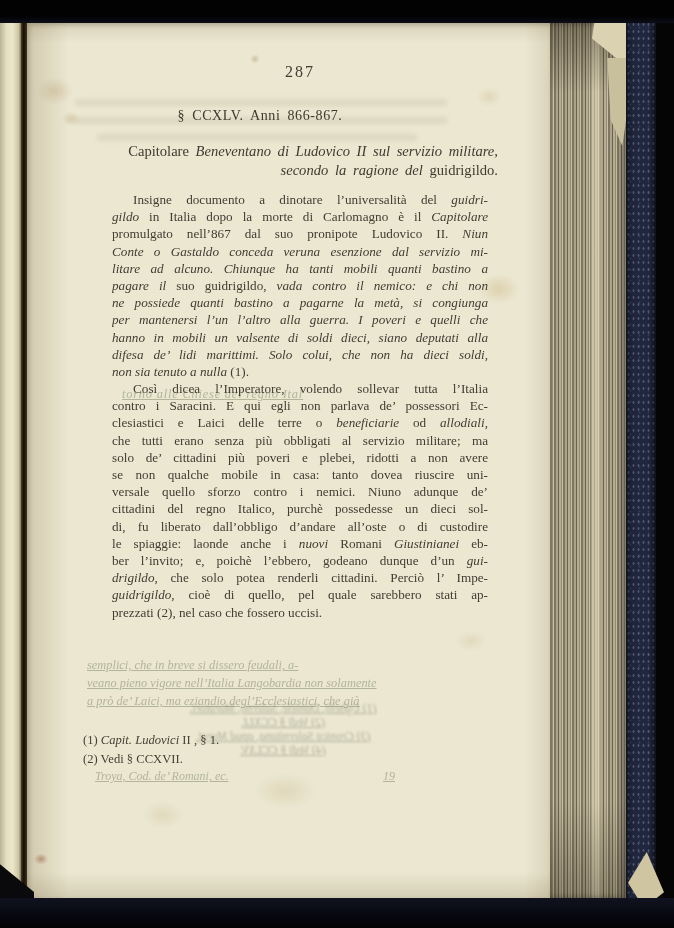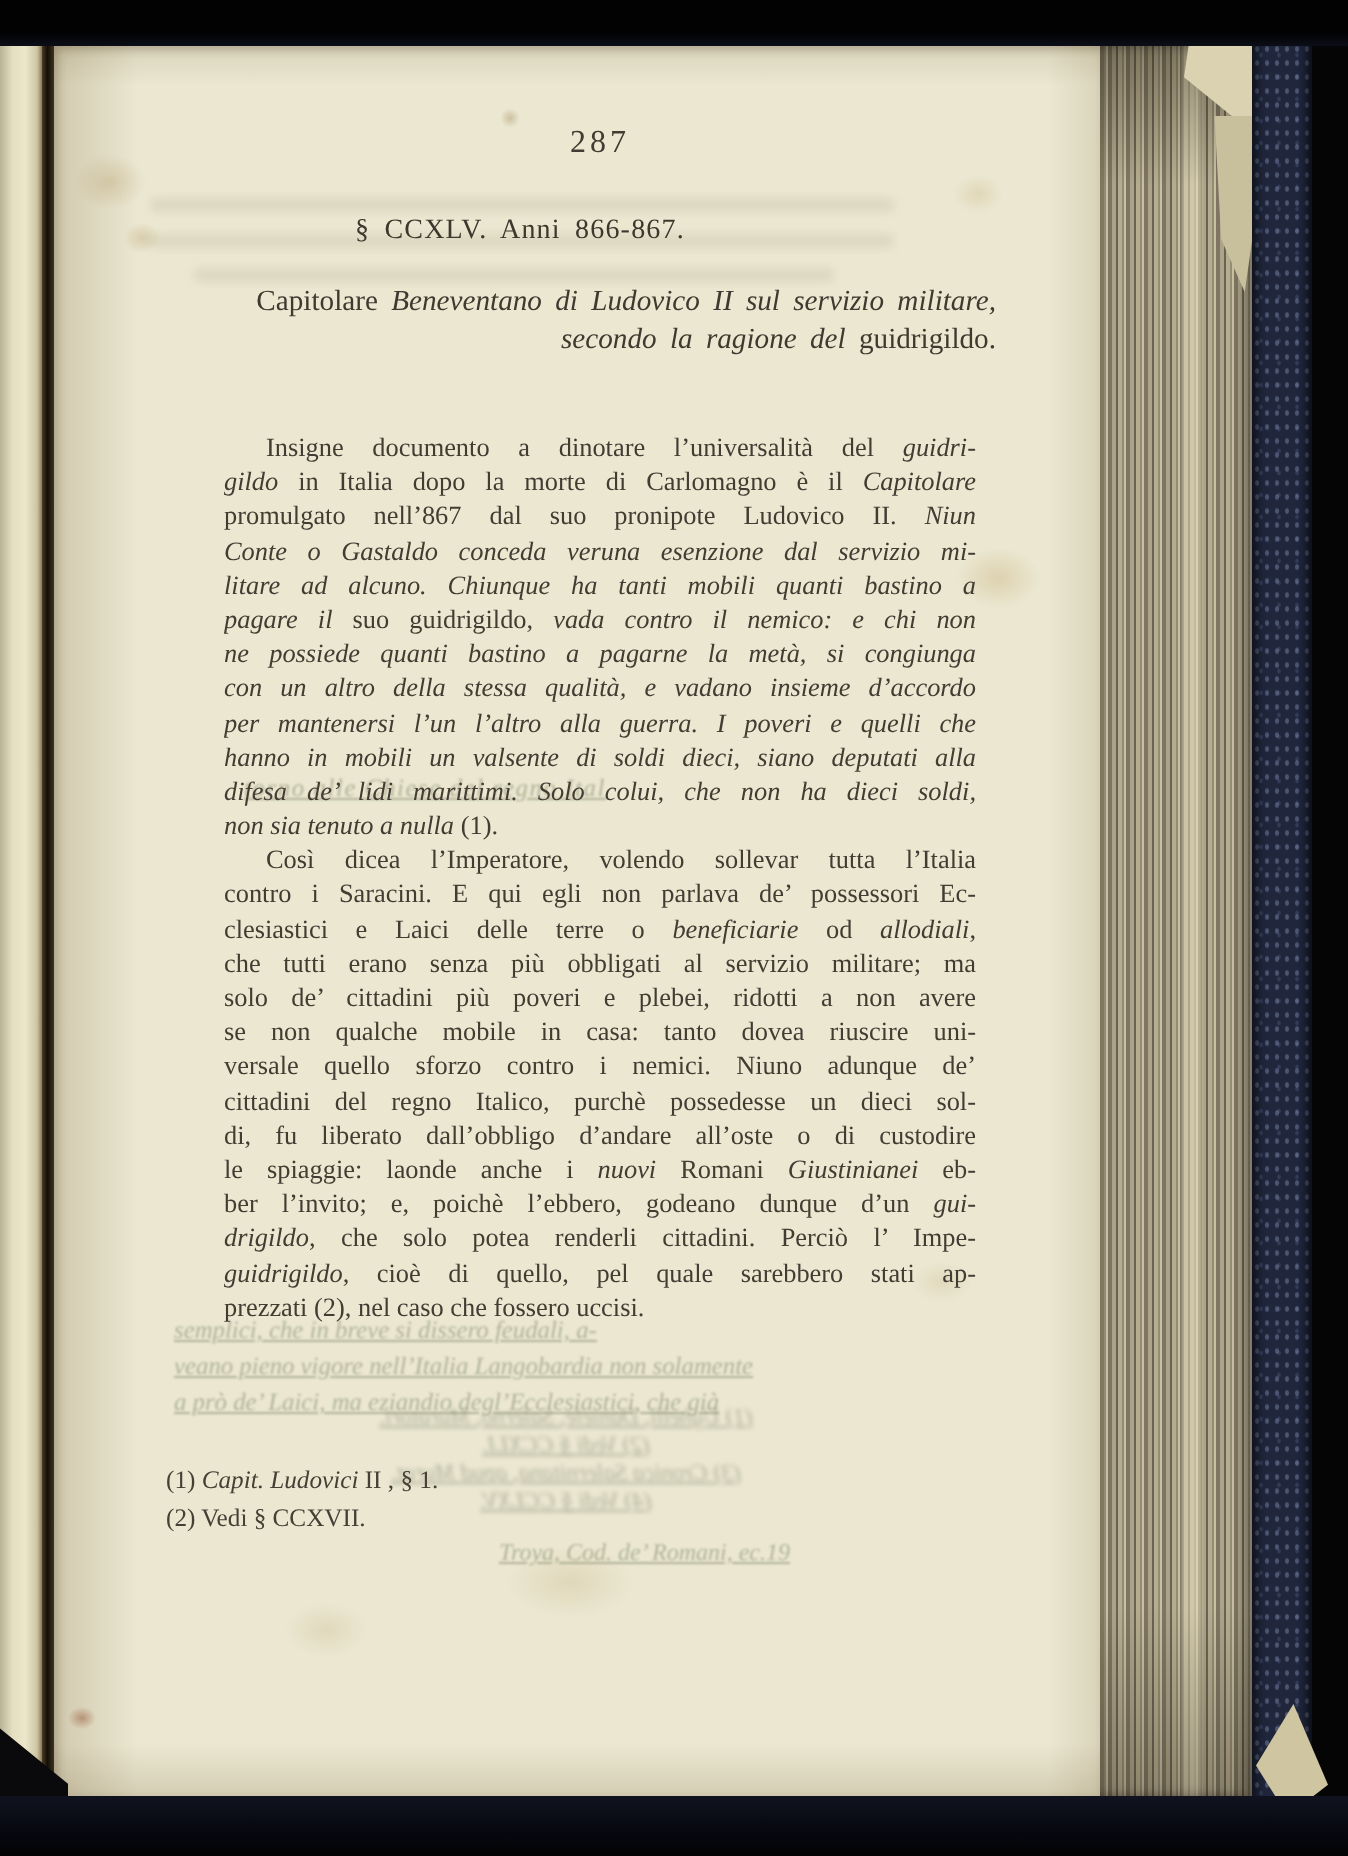--- a/index.html
+++ b/index.html
@@ -62,21 +62,21 @@
 
   
   .ink{color:#423c33;margin-left:40px;}
   .page-number{position:absolute;left:45px;top:40px;width:376px;text-align:center;
     font-size:16px;letter-spacing:2px;}
   .section-heading{position:absolute;left:45px;top:85px;width:376px;text-align:center;
     font-size:14px;font-weight:normal;letter-spacing:.6px;word-spacing:3px;color:#3d372e;}
   .chapter-title{position:absolute;left:35px;top:119px;width:396px;text-align:right;
     font-size:14.6px;color:#3f3930;}
   .chapter-title .line{line-height:19px;word-spacing:3px;}
-  .body-text{position:absolute;left:45px;top:192px;width:376px;font-size:13.2px;}
+  .body-text{position:absolute;left:45px;top:168px;width:376px;font-size:13.2px;}
   .para .line{height:17.2px;line-height:17.2px;text-align:justify;text-align-last:justify;
     overflow:hidden;white-space:normal;}
   .para .line:first-child{text-indent:21px;}
   .para .line:last-child{text-align-last:left;}
   .it{font-style:italic;}
   .footnotes{position:absolute;left:56px;top:708px;width:360px;font-size:12.6px;color:#453f35;}
   .footnotes .line{line-height:18.5px;}
 
   
   .ghost{position:absolute;color:rgba(122,132,100,.5);filter:blur(.6px);
@@ -85,21 +85,21 @@
     filter:blur(2px);border-radius:3px;}
   .gb1{left:48px;top:76px;width:372px;}
   .gb2{left:48px;top:94px;width:372px;}
   .gb3{left:70px;top:111px;width:320px;}
   .ghost-overlay{left:95px;top:364px;width:330px;font-size:12.4px;letter-spacing:.8px;}
   .ghost-recto{left:60px;top:633px;width:382px;font-size:12.4px;}
   .ghost-recto .line{line-height:18px;}
   .ghost-mirror{left:78px;top:679px;width:356px;font-size:11.6px;
     transform:scaleX(-1);filter:blur(1px);color:rgba(112,122,96,.48);text-align:center;}
   .ghost-mirror .line{line-height:14px;}
-  .ghost-footer{left:68px;top:746px;width:300px;display:flex;justify-content:flex-end;
+  .ghost-footer{left:68px;top:746px;width:300px;display:flex;justify-content:space-between;
     font-size:12px;}
 </style>
 </head>
 <body>
 
 <div class="scan">
 
   <div class="facing-sliver"></div>
   <div class="gutter"></div>
 
@@ -134,21 +134,20 @@
       </div>
     <div class="body-text ink">
         <div class="para">
           <div class="line"><span>Insigne documento a dinotare l’universalità del </span><span class="it">guidri-</span></div>
           <div class="line"><span class="it">gildo</span><span> in Italia dopo la morte di Carlomagno è il </span><span class="it">Capitolare</span></div>
           <div class="line"><span>promulgato nell’867 dal suo pronipote Ludovico II. </span><span class="it">Niun</span></div>
           <div class="line"><span class="it">Conte o Gastaldo conceda veruna esenzione dal servizio mi-</span></div>
           <div class="line"><span class="it">litare ad alcuno. Chiunque ha tanti mobili quanti bastino a</span></div>
           <div class="line"><span class="it">pagare il</span><span> suo guidrigildo, </span><span class="it">vada contro il nemico: e chi non</span></div>
           <div class="line"><span class="it">ne possiede quanti bastino a pagarne la metà, si congiunga</span></div>
-          <div class="line"><span class="it">con un altro della stessa qualità, e vadano insieme d’accordo</span></div>
           <div class="line"><span class="it">per mantenersi l’un l’altro alla guerra. I poveri e quelli che</span></div>
           <div class="line"><span class="it">hanno in mobili un valsente di soldi dieci, siano deputati alla</span></div>
           <div class="line"><span class="it">difesa de’ lidi marittimi. Solo colui, che non ha dieci soldi,</span></div>
           <div class="line"><span class="it">non sia tenuto a nulla</span><span> (1).</span></div>
         </div>
         <div class="para">
           <div class="line"><span>Così dicea l’Imperatore, volendo sollevar tutta l’Italia</span></div>
           <div class="line"><span>contro i Saracini. E qui egli non parlava de’ possessori Ec-</span></div>
           <div class="line"><span>clesiastici e Laici delle terre o </span><span class="it">beneficiarie</span><span> od </span><span class="it">allodiali</span><span>,</span></div>
           <div class="line"><span>che tutti erano senza più obbligati al servizio militare; ma</span></div>

